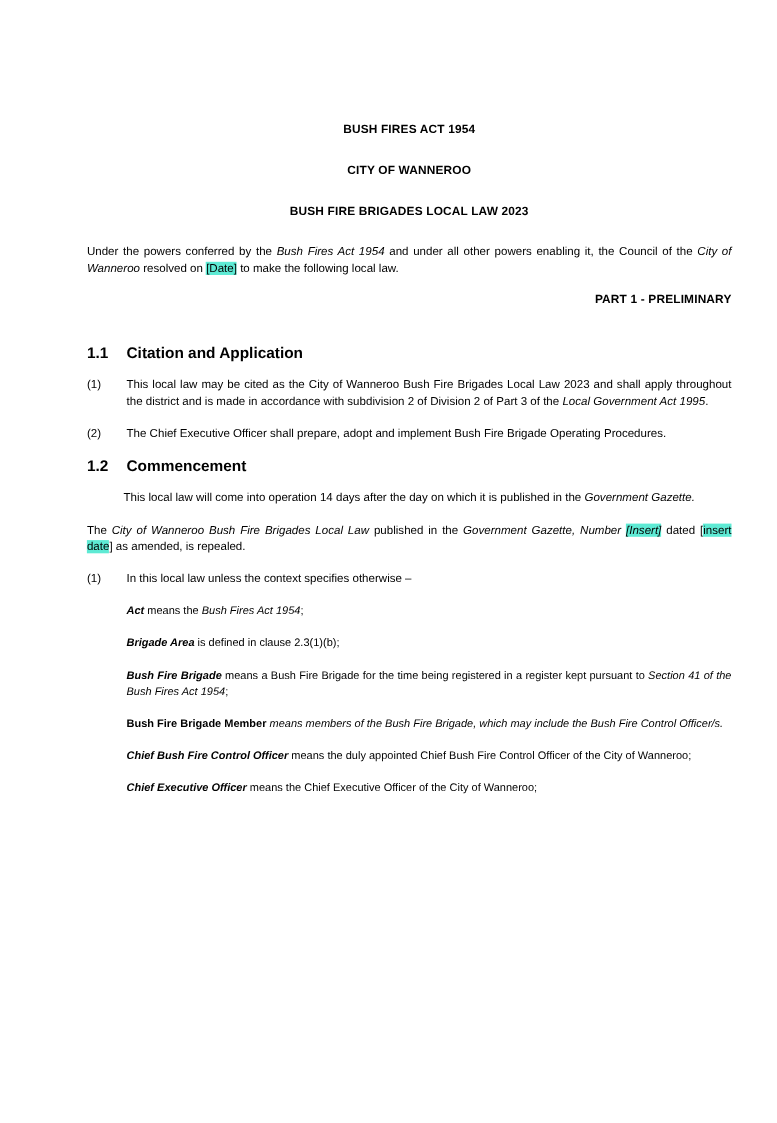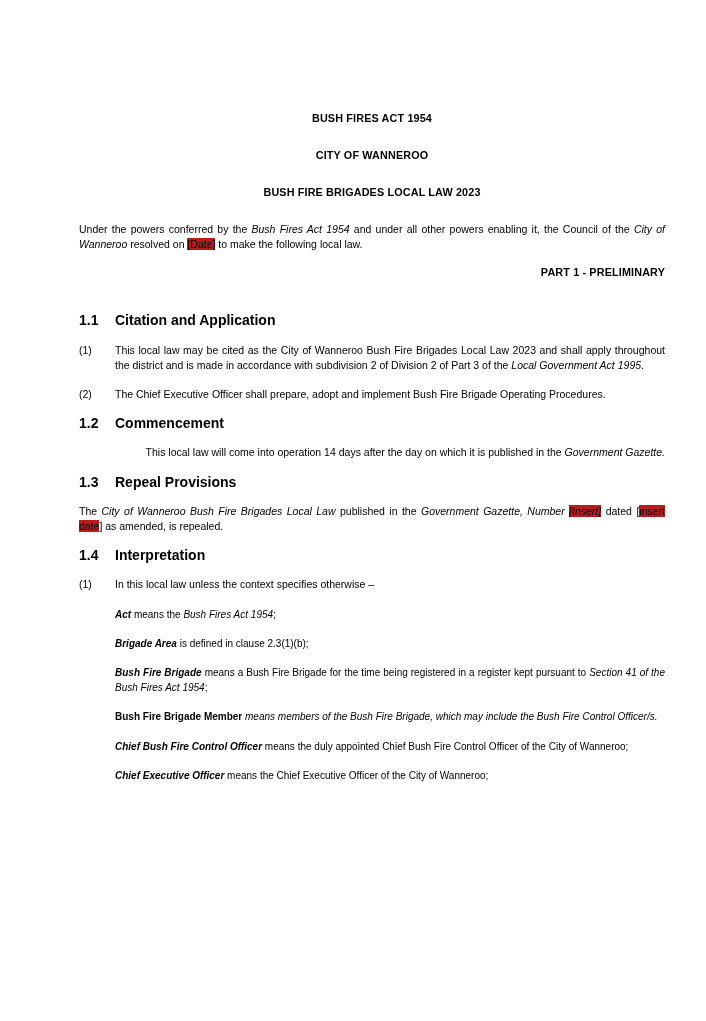--- a/index.html
+++ b/index.html
@@ -45,21 +45,21 @@
     margin: 0 0 34px 0;
   }
 
   
   .para {
     font-size: 10.5px;
     line-height: 15.2px;
     text-align: justify;
     margin: 0 0 14px 0;
   }
-  .para.no-just { text-align: right; }
+  .para.no-just { text-align: center; }
 
   
   .clause-head {
     position: relative;
     font-size: 14px;
     font-weight: bold;
     line-height: 15.2px;
     margin: 0 0 14px 0;
     padding-left: 36px;
   }
@@ -93,21 +93,21 @@
     line-height: 15.2px;
     text-align: justify;
     margin: 0 0 14px 0;
     padding-left: 36px;
   }
 
   
   .i  { font-style: italic; }
   .b  { font-weight: bold; }
   .bi { font-weight: bold; font-style: italic; }
-  .hl { background-color: #b91c1c; }
+  .hl { background-color: #5eead4; }
 </style>
 </head>
 <body>
 
 <div class="page">
   <div class="doc-body">
 
     <div class="center-heading">BUSH FIRES ACT 1954</div>
     <div class="center-heading">CITY OF WANNEROO</div>
     <div class="center-heading tight">BUSH FIRE BRIGADES LOCAL LAW 2023</div>
@@ -129,29 +129,23 @@
       <span class="num">(2)</span>
         <span class="txt"><span>The Chief Executive Officer shall prepare, adopt and implement Bush Fire Brigade Operating Procedures.</span></span>
     </div>
 
     <div class="clause-head">
       <span class="num">1.2</span><span>Commencement</span>
     </div>
 
     <p class="para no-just"><span>This local law will come into operation 14 days after the day on which it is published in the </span><span class="i">Government Gazette</span><span class="i">.</span></p>
 
-    <div class="clause-head">
-      <span class="num">1.3</span><span>Repeal Provisions</span>
-    </div>
 
     <p class="para"><span>The </span><span class="i">City of Wanneroo Bush Fire Brigades Local Law</span><span> published in the </span><span class="i">Government Gazette, Number </span><span class="i hl">[Insert]</span><span> dated </span><span>[</span><span class="hl">insert date</span><span>]</span><span> as amended, is repealed.</span></p>
 
-    <div class="clause-head">
-      <span class="num">1.4</span><span>Interpretation</span>
-    </div>
 
     <div class="numbered">
       <span class="num">(1)</span>
         <span class="txt">In this local law unless the context specifies otherwise –</span>
     </div>
 
     <p class="definition"><span class="bi">Act</span><span>  means the </span><span class="i">Bush Fires Act 1954</span><span>;</span></p>
 
     <p class="definition"><span class="bi">Brigade Area</span><span> is defined in clause 2.3(1)(b);</span></p>
 

